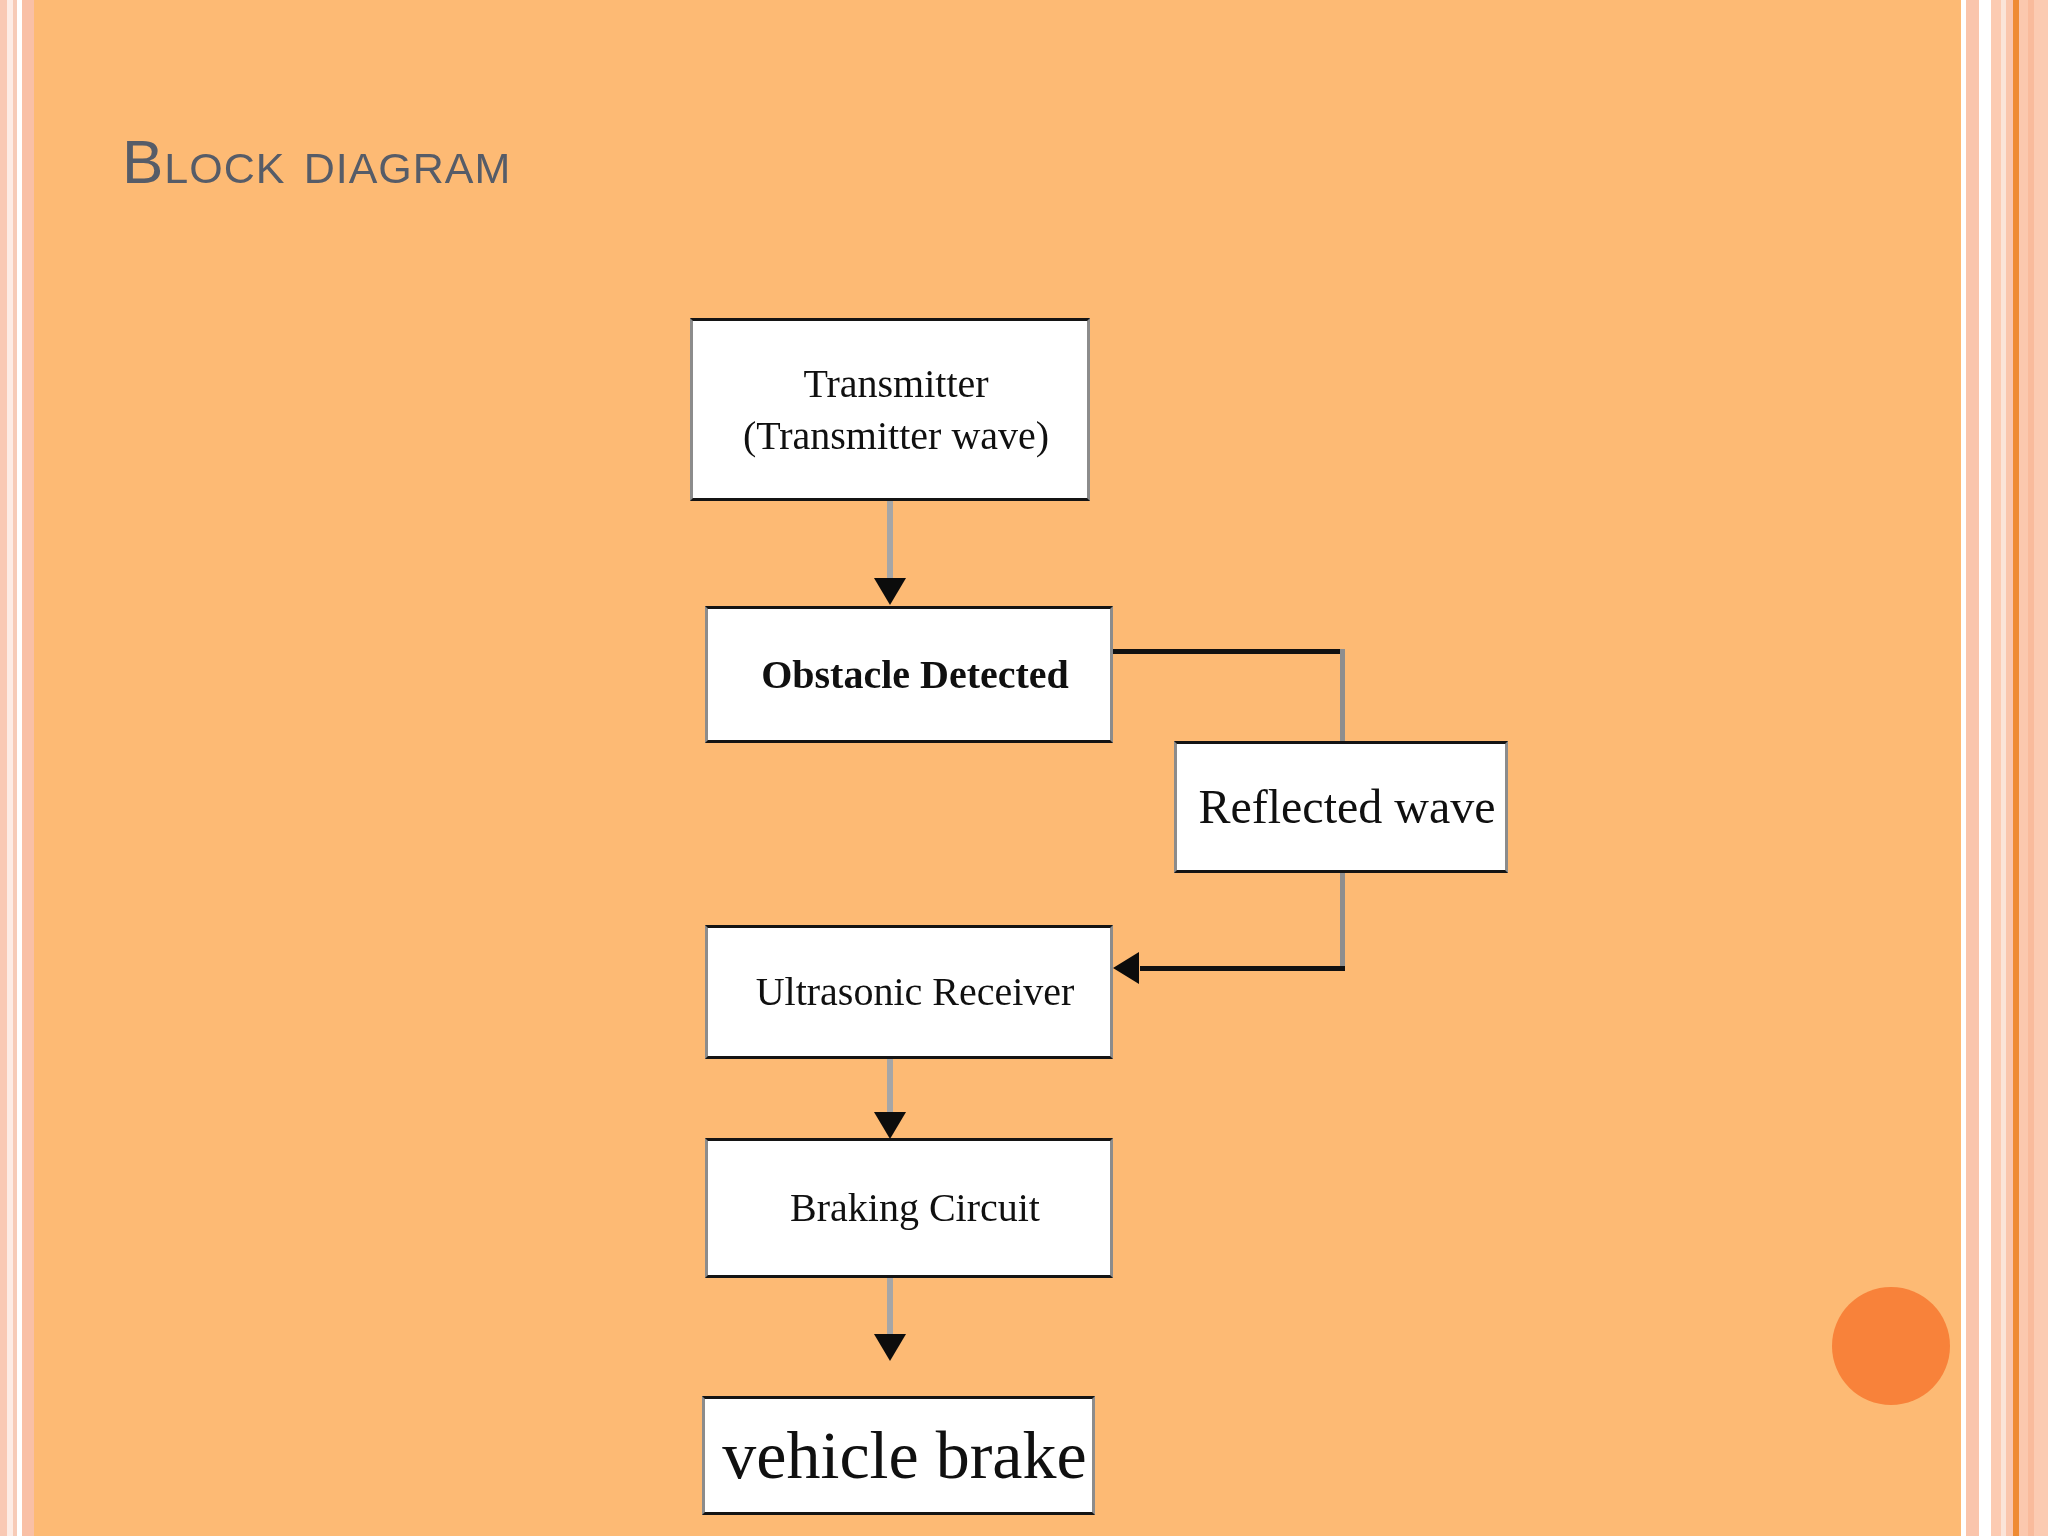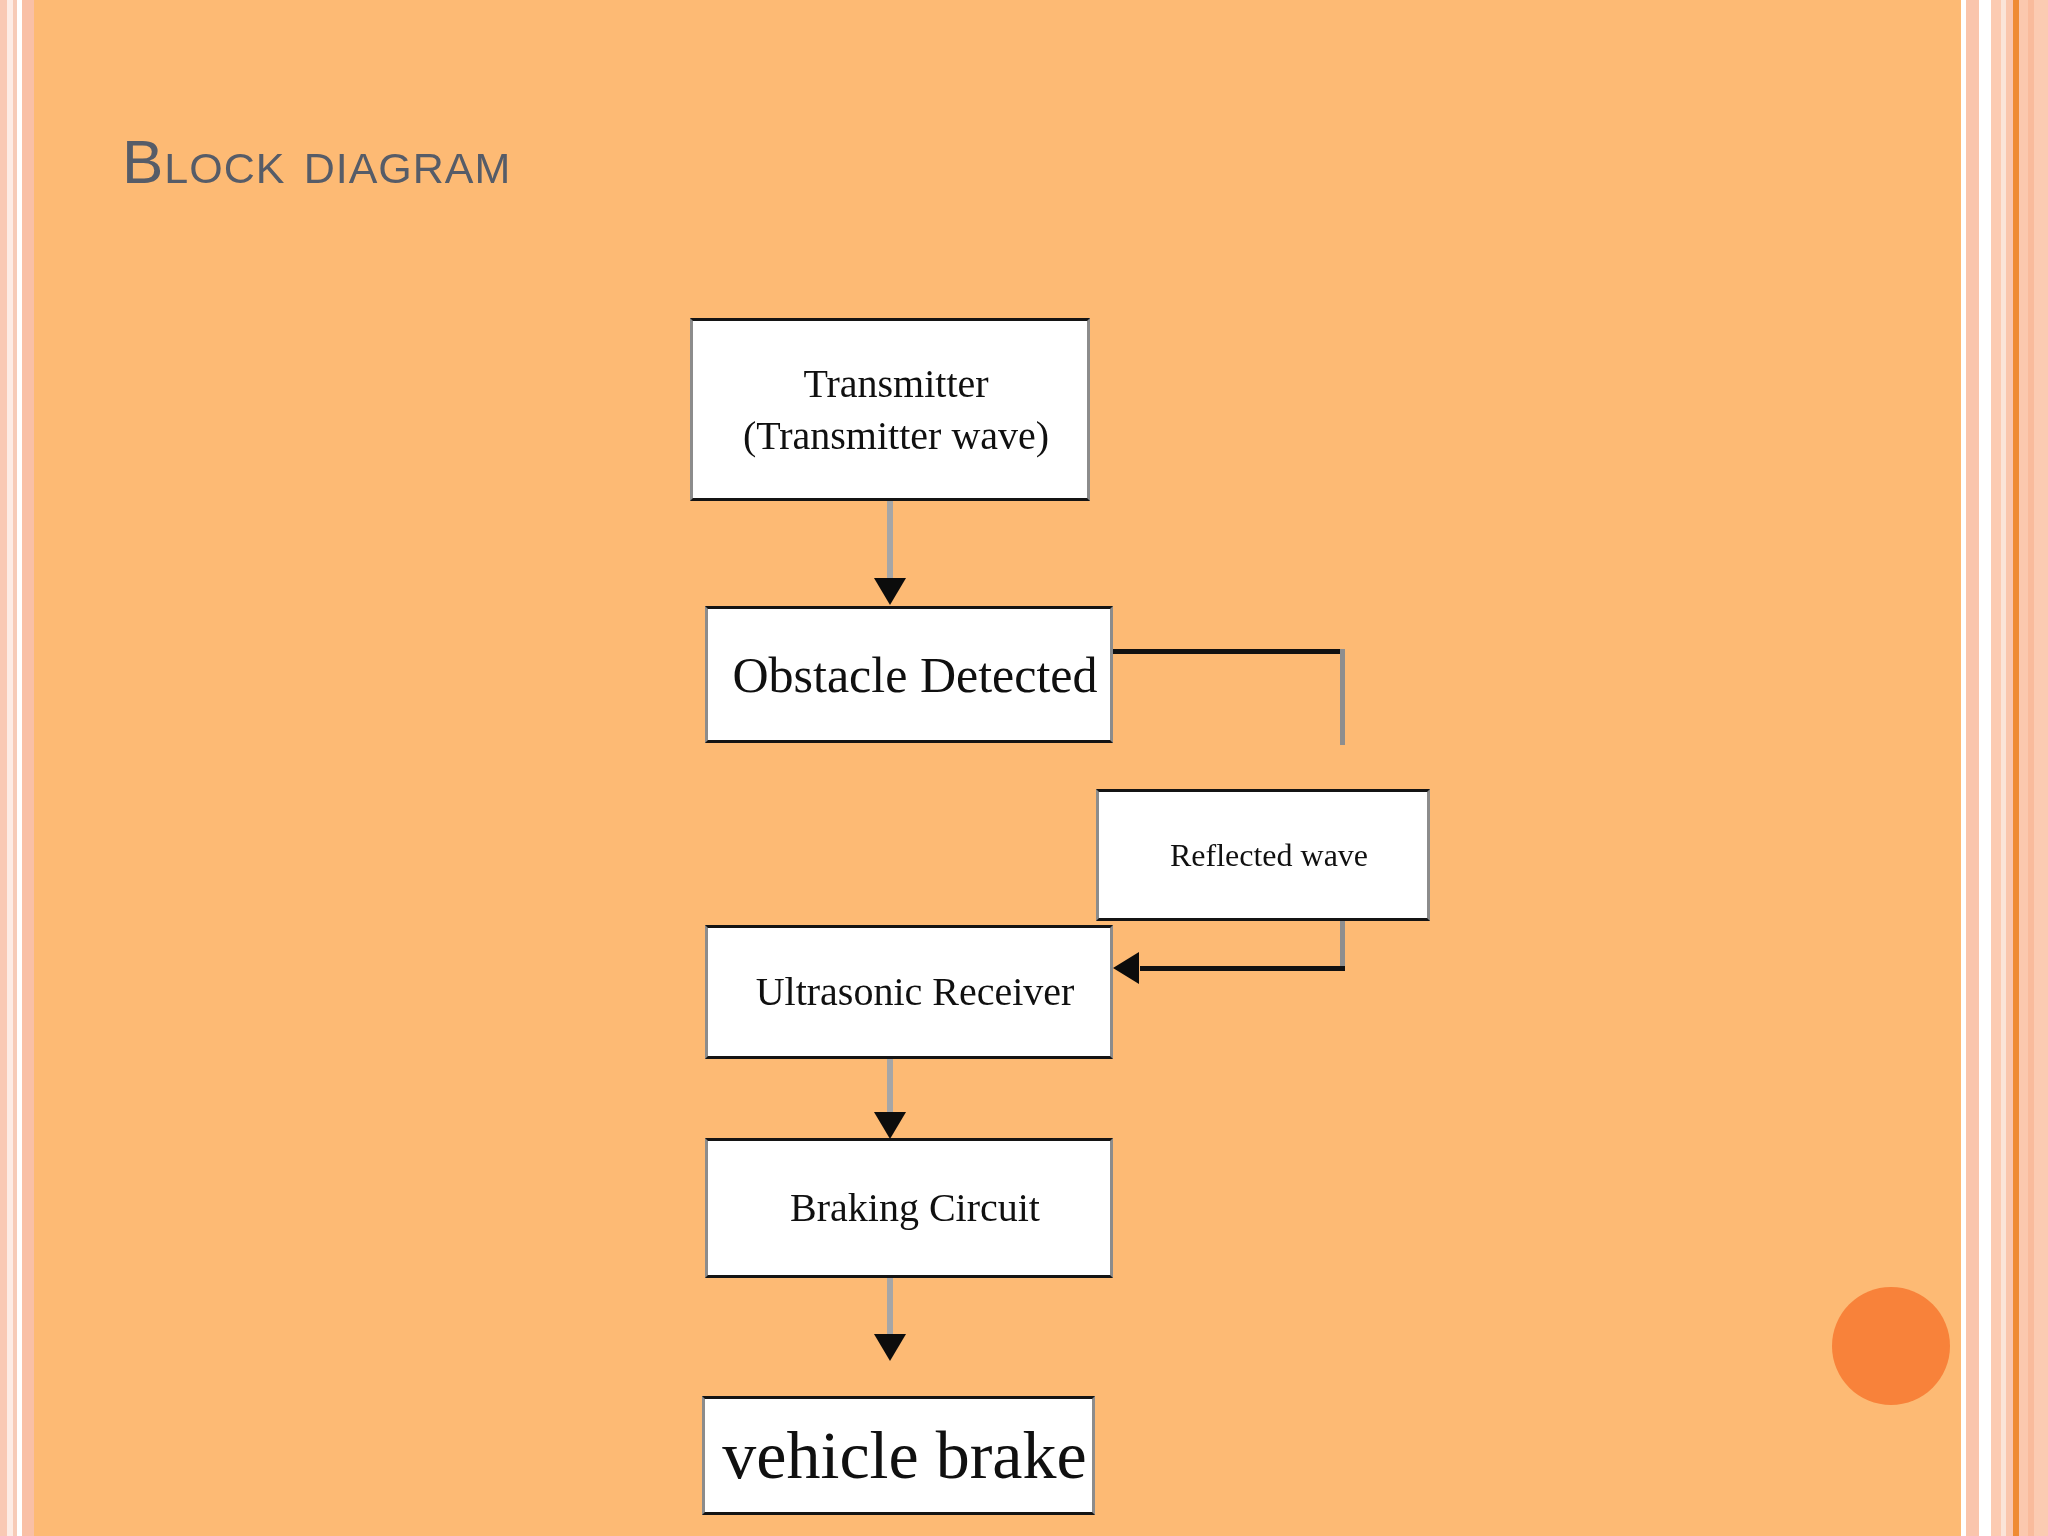--- a/index.html
+++ b/index.html
@@ -78,22 +78,22 @@
     justify-content: center;
     font-family: "Liberation Serif", serif;
     color: #101010;
     line-height: 1.28;
     z-index: 3;
     padding-left: 12px;
   }
   .node span { display: block; white-space: nowrap; }
 
   #node-transmitter { left: 690px; top: 318px;  width: 400px; height: 183px; font-size: 40px; }
-  #node-obstacle    { left: 705px; top: 606px;  width: 408px; height: 137px; font-size: 50px; }
-  #node-reflected   { left: 1096px;top: 741px;  width: 334px; height: 132px; font-size: 32px; margin-top: 48px; }
+  #node-obstacle    { left: 705px; top: 606px;  width: 408px; height: 137px; font-size: 40px; font-weight: bold; }
+  #node-reflected   { left: 1174px;top: 741px;  width: 334px; height: 132px; font-size: 48px; }
   #node-receiver    { left: 705px; top: 925px;  width: 408px; height: 134px; font-size: 40px; }
   #node-braking     { left: 705px; top: 1138px; width: 408px; height: 140px; font-size: 40px; }
   #node-vehicle     { left: 702px; top: 1396px; width: 393px; height: 119px; font-size: 68px; }
 
   
   .vline {
     position: absolute;
     width: 6px;
     background: #a6a6a6;
     z-index: 1;

